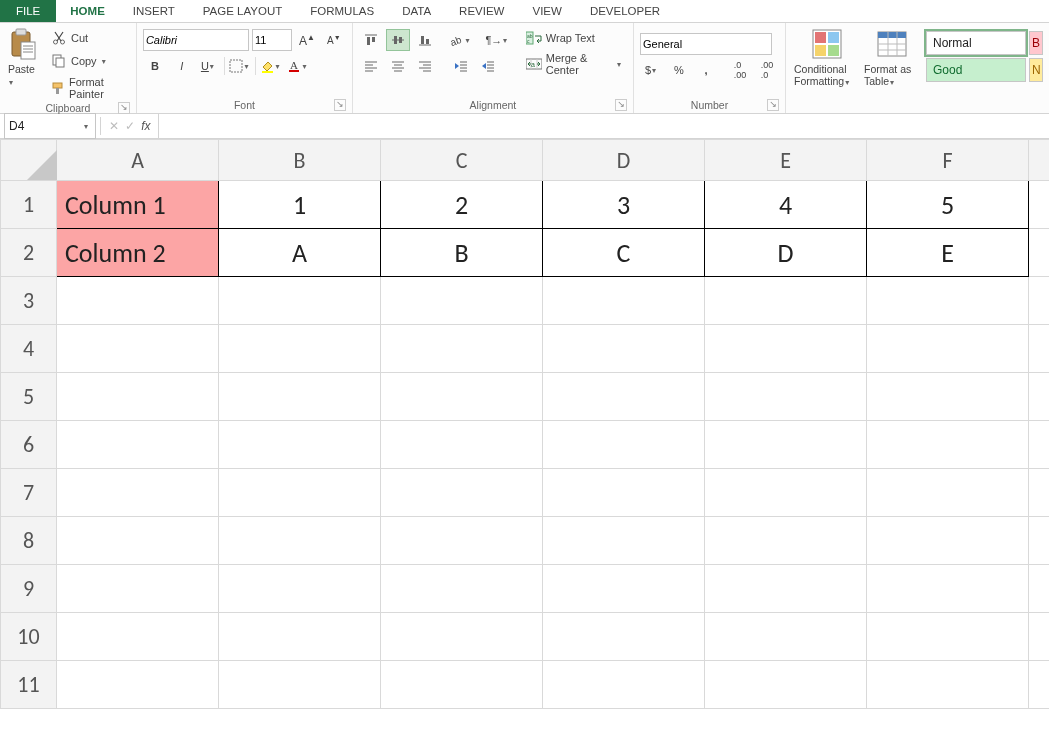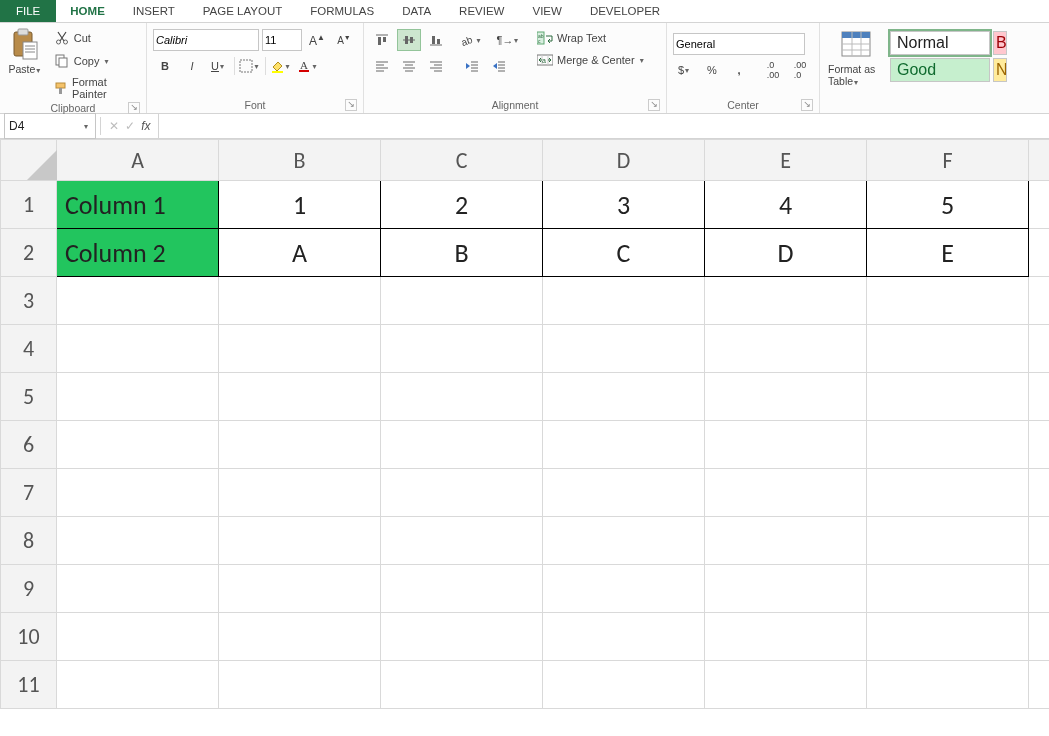--- a/index.html
+++ b/index.html
@@ -99,21 +99,21 @@
   .toggle {
     width:22px;height:20px;display:inline-flex;align-items:center;justify-content:center;
     border:1px solid transparent;cursor:pointer;color:#444;
   }
   .toggle.active { background:#cde6cf; border-color:#93c49a;}
   .pill {
     display:flex;align-items:center;gap:4px;padding:1px 4px;cursor:pointer;color:#444;
   }
   .style-cell {
     width:86px;height:22px;border:1px solid #c6c6c6;display:flex;align-items:center;
-    padding:0 6px;font-size:16px;background:#fff;
+    padding:0 6px;font-size:12px;background:#fff;
   }
   .style-cell.normal { outline:2px solid #7fb58a; background:#fff;}
   .style-cell.good { background:#c6efce; color:#106b2f;}
   .style-cell.bad { background:#ffc7ce; color:#9c0006; width:8px; padding:0 2px;overflow:hidden;}
   .style-cell.neutral { background:#ffeb9c; color:#9c6500; width:8px;padding:0 2px; overflow:hidden;}
   
   .fbar {
     display:flex;align-items:center;height:24px;border-bottom:1px solid #d4d4d4;
     font-size:12px;
   }
@@ -165,21 +165,21 @@
   .grid td {
     height:47px;
     font-size:26px;
     text-align:center;
     color:#222;
     background:#fff;
   }
   .grid td.label {
     text-align:left;
     padding-left:8px;
-    background:#22c55e;
+    background:#fca5a5;
     border:1px solid #000 ;
   }
   .grid td.data {
     border:1px solid #000;
   }
   .corner svg { display:block; }
   .scroll-spacer-col {width:26px;}
 </style>
 </head>
 <body>
@@ -462,26 +462,38 @@
           <span style="width:4px;"></span>
           <span class="toggle">
               <span style="font-size:9px;">.0<br>.00</span>
             </span>
           <span class="toggle">
               <span style="font-size:9px;">.00<br>.0</span>
             </span>
         </div>
       </div>
     </div>
-    <div class="group-label"><span>Center</span>
+    <div class="group-label"><span>Number</span>
       <span class="launcher">↘</span></div>
   </div>
 
   <div class="group" style="flex:1;border-right:none;">
     <div class="group-body">
+      <div class="big-icon" style="width:66px">
+        <div class="glyph">
+          <svg width="32" height="32" viewBox="0 0 32 32">
+            <rect x="2" y="2" width="28" height="28" fill="#fff" stroke="#888"></rect>
+            <rect x="4" y="4" width="11" height="11" fill="#e27474"></rect>
+            <rect x="17" y="4" width="11" height="11" fill="#8cc7f0"></rect>
+            <rect x="4" y="17" width="11" height="11" fill="#f5d36a"></rect>
+            <rect x="17" y="17" width="11" height="11" fill="#a6db8e"></rect>
+          </svg>
+        </div>
+        <div class="lbl"><span>Conditional Formatting</span><span class="dd-arrow">▾</span></div>
+      </div>
       <div class="big-icon" style="width:56px">
         <div class="glyph">
           <svg width="32" height="32" viewBox="0 0 32 32">
             <rect x="2" y="4" width="28" height="24" fill="#fff" stroke="#888"></rect>
             <rect x="2" y="4" width="28" height="6" fill="#4f81bd"></rect>
             <line x1="2" y1="16" x2="30" y2="16" stroke="#bbb"></line>
             <line x1="2" y1="22" x2="30" y2="22" stroke="#bbb"></line>
             <line x1="12" y1="4" x2="12" y2="28" stroke="#bbb"></line>
             <line x1="21" y1="4" x2="21" y2="28" stroke="#bbb"></line>
           </svg>

